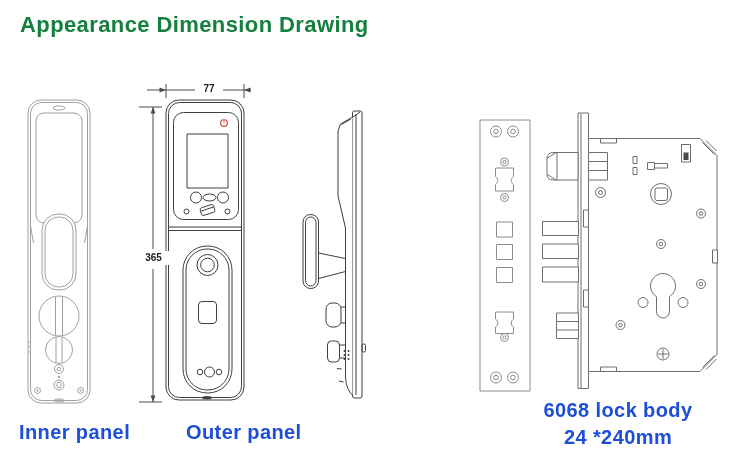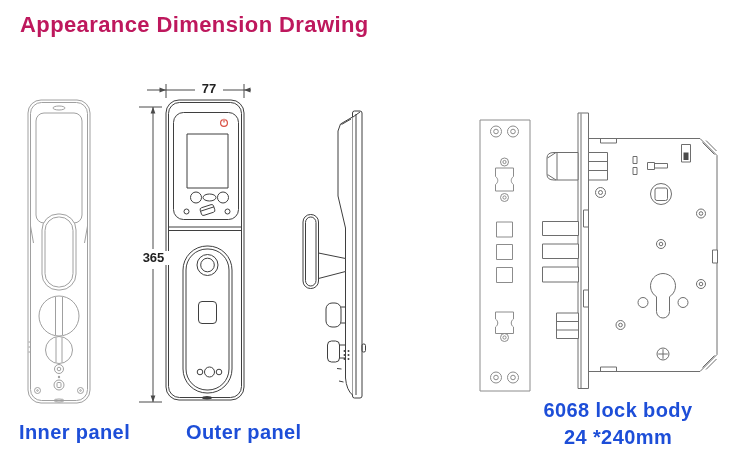--- a/index.html
+++ b/index.html
@@ -2,31 +2,31 @@
 <html><head>
 <meta charset="utf-8">
 <style>
   html,body{margin:0;padding:0;background:#fff;}
   .canvas{
     position:relative;width:750px;height:461px;background:#ffffff;overflow:hidden;
     font-family:"Liberation Sans",sans-serif;
   }
   .title{
     position:absolute;left:20px;top:12px;margin:0;
-    font-size:22px;font-weight:600;letter-spacing:.4px;color:#be185d;
+    font-size:22px;font-weight:600;letter-spacing:.4px;color:#15803d;
   }
   .caption{
     position:absolute;font-size:20px;font-weight:600;letter-spacing:.4px;color:#1d4ed8;
   }
   .cap-inner{left:19px;top:421px;}
   .cap-outer{left:186px;top:421px;}
   .cap-lock1{left:518px;top:399px;width:200px;text-align:center;}
   .cap-lock2{left:518px;top:426px;width:200px;text-align:center;}
   .dim{
-    position:absolute;color:#222;font-weight:700;font-size:13px;text-align:center;
+    position:absolute;color:#222;font-weight:700;font-size:10px;text-align:center;
     background:#fff;line-height:14px;
   }
   .dim-w{left:195px;top:82px;width:28px;}
   .dim-h{left:138px;top:251px;width:31px;}
   svg{position:absolute;overflow:visible;}
   .svg-inner{left:18px;top:92px;}
   .svg-outer{left:135px;top:76px;}
   .svg-side{left:295px;top:100px;}
   .svg-lock{left:470px;top:106px;}
   svg *{vector-effect:non-scaling-stroke;}

